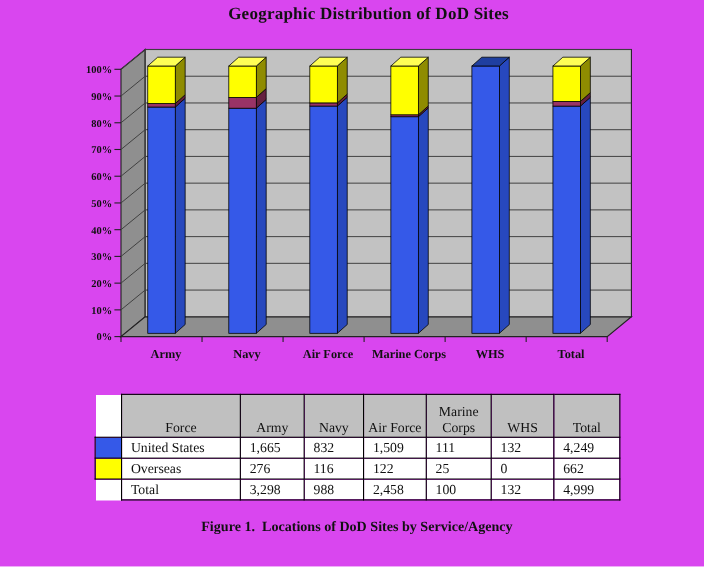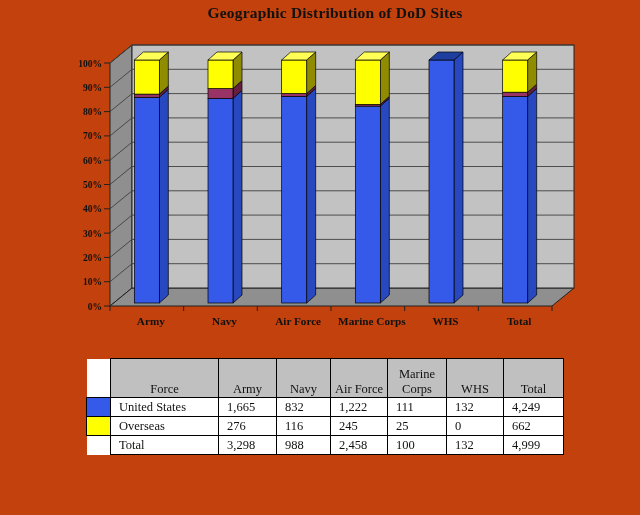--- a/index.html
+++ b/index.html
@@ -1,16 +1,16 @@
 <!DOCTYPE html>
 <html><head>
 <meta charset="utf-8">
 <style>
   html,body{margin:0;padding:0;background:#fff;}
-  .page{position:relative;width:640px;height:515px;background:#c2410c;overflow:hidden;
+  .page{position:relative;width:640px;height:515px;background:#d946ef;overflow:hidden;
         font-family:"Liberation Serif", serif;color:#111;}
   .chart-title{position:absolute;top:4px;left:30px;width:610px;text-align:center;
         font-size:15.5px;font-weight:bold;letter-spacing:0.2px;}
   svg.chart{position:absolute;top:0;left:0;}
   svg text{font-family:"Liberation Serif", serif;fill:#111;font-weight:bold;}
   svg text.ytick{font-size:9.5px;text-anchor:end;}
   svg text.xlabel{font-size:11.2px;text-anchor:middle;}
   table.data{position:absolute;top:358px;left:86px;border-collapse:collapse;
         font-size:12.5px;table-layout:fixed;}
   table.data th, table.data td{border:1px solid #000;overflow:hidden;white-space:nowrap;}
@@ -196,42 +196,43 @@
         <th>WHS</th>
         <th>Total</th>
       </tr>
     </thead>
     <tbody id="table-body">
         <tr>
           <td class="swatch" style="background: rgb(53, 89, 232);"></td>
           <td class="area">United States</td>
           <td class="num">1,665</td>
           <td class="num">832</td>
-          <td class="num">1,222</td>
+          <td class="num">1,509</td>
           <td class="num">111</td>
           <td class="num">132</td>
           <td class="num">4,249</td>
         </tr>
         <tr>
           <td class="swatch" style="background: rgb(255, 255, 0);"></td>
           <td class="area">Overseas</td>
           <td class="num">276</td>
           <td class="num">116</td>
-          <td class="num">245</td>
+          <td class="num">122</td>
           <td class="num">25</td>
           <td class="num">0</td>
           <td class="num">662</td>
         </tr>
         <tr>
           <td class="no-border"></td>
           <td class="area">Total</td>
           <td class="num">3,298</td>
           <td class="num">988</td>
           <td class="num">2,458</td>
           <td class="num">100</td>
           <td class="num">132</td>
           <td class="num">4,999</td>
         </tr>
       </tbody>
   </table>
 
+  <div class="fig-caption">Figure 1.  Locations of DoD Sites by Service/Agency</div>
 
 </div>
 
 </body></html>

